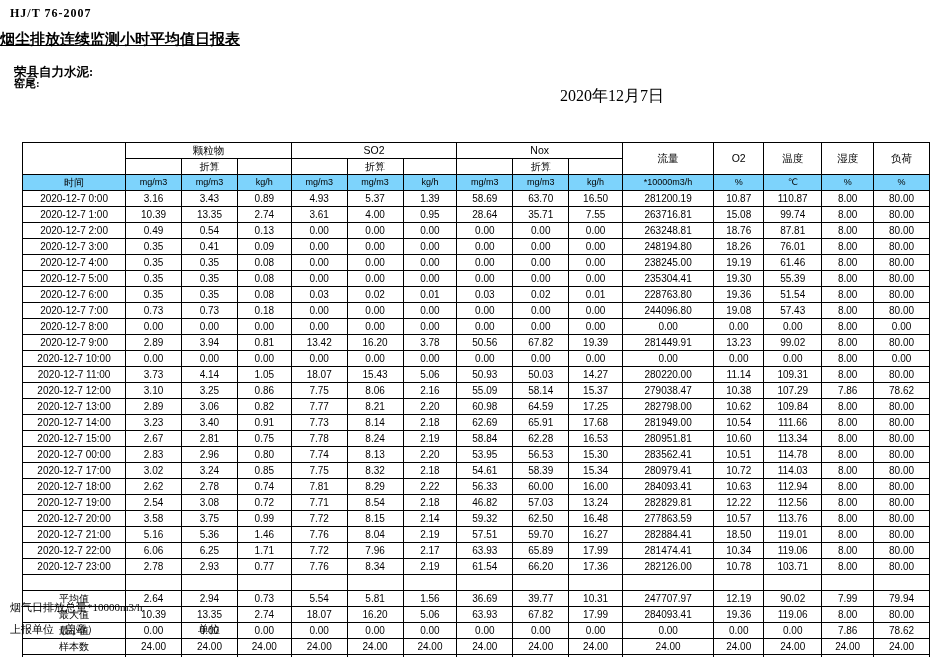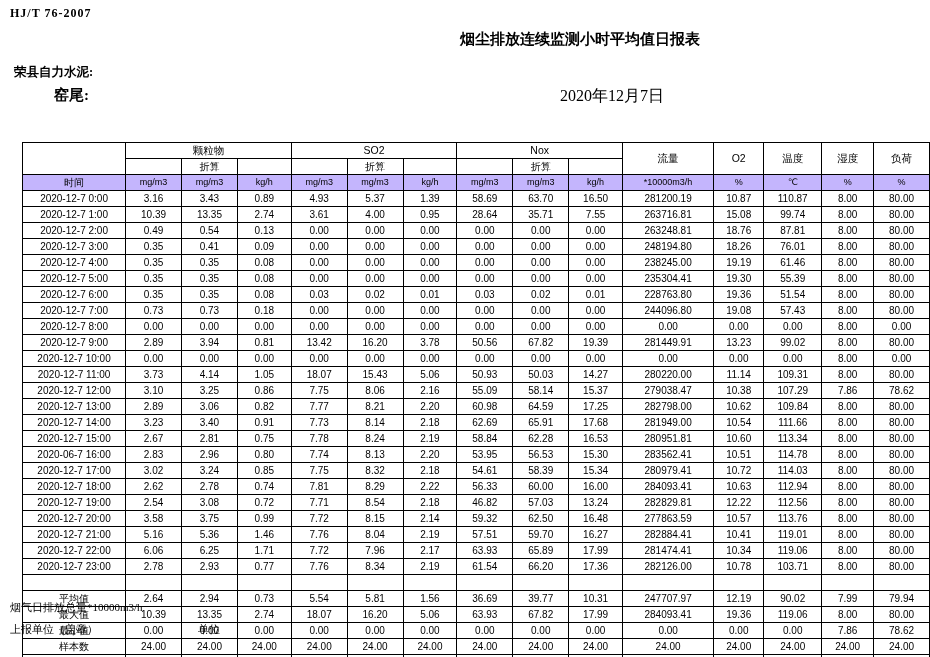--- a/index.html
+++ b/index.html
@@ -11,32 +11,32 @@
     font-size:11px;
     overflow:hidden;
   }
   .page{position:relative;width:930px;height:480px;}
   .std-code{
     position:absolute;left:10px;top:6px;
     font-family:"Liberation Serif","DejaVu Serif",serif;
     font-weight:bold;font-size:12px;letter-spacing:1px;
   }
   .doc-title{
-    position:absolute;left:0;top:30px;width:700px;text-align:right;
+    position:absolute;left:0;top:30px;width:700px;text-align:left;
     font-weight:bold;font-size:15px;
     font-family:"Liberation Serif","DejaVu Serif",serif;
+    text-decoration:underline;
   }
   .company{
     position:absolute;left:14px;top:64px;font-weight:bold;font-size:12.5px;
     font-family:"Liberation Serif","DejaVu Serif",serif;
   }
   .kiln{
-    position:absolute;left:14px;top:86px;font-weight:bold;font-size:15px;
-    font-family:"Liberation Serif","DejaVu Serif",serif;
-    margin-left:40px;
+    position:absolute;left:14px;top:76px;font-weight:bold;font-size:11px;
+    font-family:"Liberation Serif","DejaVu Serif",serif;
   }
   .report-date{
     position:absolute;left:560px;top:86px;font-size:16px;
     font-family:"Liberation Serif","DejaVu Serif",serif;
   }
   table.main{
     position:absolute;left:22px;top:110px;
     border-collapse:collapse;
     font-size:10px;
     font-family:"Liberation Sans","DejaVu Sans",sans-serif;
@@ -44,21 +44,21 @@
   }
   table.main td, table.main th{
     border:1px solid #000;
     padding:0 3px;
     height:15px;
     line-height:15px;
     text-align:center;
     font-weight:normal;
     white-space:nowrap;
   }
-  .hdr-green{background:#c4b5fd;}
+  .hdr-green{background:#7dd3fc;}
   .hdr-plain{background:#ffffff;}
   .col-time{width:96px;text-align:center;}
   .num{text-align:right;padding-right:6px;}
   .grp{font-size:10.5px;}
   .unit{font-size:9px;}
   .summary td{height:15px;}
   .footer-left{
     position:absolute;left:10px;top:600px;font-size:11px;
     font-family:"Liberation Serif","DejaVu Serif",serif;
   }
@@ -392,21 +392,21 @@
           <td class="num">58.84</td>
           <td class="num">62.28</td>
           <td class="num">16.53</td>
           <td class="num">280951.81</td>
           <td class="num">10.60</td>
           <td class="num">113.34</td>
           <td class="num">8.00</td>
           <td class="num">80.00</td>
         </tr>
         <tr>
-          <td class="col-time">2020-06-7 16:00</td>
+          <td class="col-time">2020-12-7 00:00</td>
           <td class="num">2.83</td>
           <td class="num">2.96</td>
           <td class="num">0.80</td>
           <td class="num">7.74</td>
           <td class="num">8.13</td>
           <td class="num">2.20</td>
           <td class="num">53.95</td>
           <td class="num">56.53</td>
           <td class="num">15.30</td>
           <td class="num">283562.41</td>
@@ -488,21 +488,21 @@
           <td class="num">5.16</td>
           <td class="num">5.36</td>
           <td class="num">1.46</td>
           <td class="num">7.76</td>
           <td class="num">8.04</td>
           <td class="num">2.19</td>
           <td class="num">57.51</td>
           <td class="num">59.70</td>
           <td class="num">16.27</td>
           <td class="num">282884.41</td>
-          <td class="num">10.41</td>
+          <td class="num">18.50</td>
           <td class="num">119.01</td>
           <td class="num">8.00</td>
           <td class="num">80.00</td>
         </tr>
         <tr>
           <td class="col-time">2020-12-7 22:00</td>
           <td class="num">6.06</td>
           <td class="num">6.25</td>
           <td class="num">1.71</td>
           <td class="num">7.72</td>

